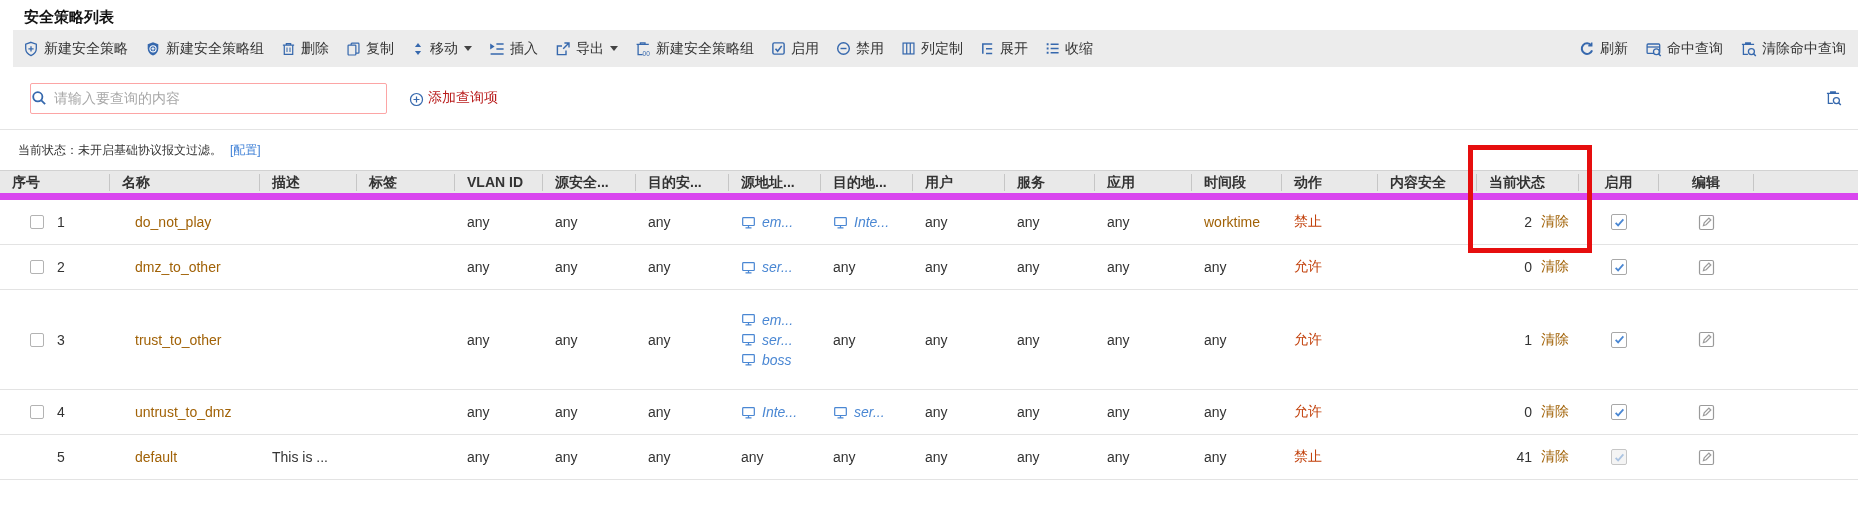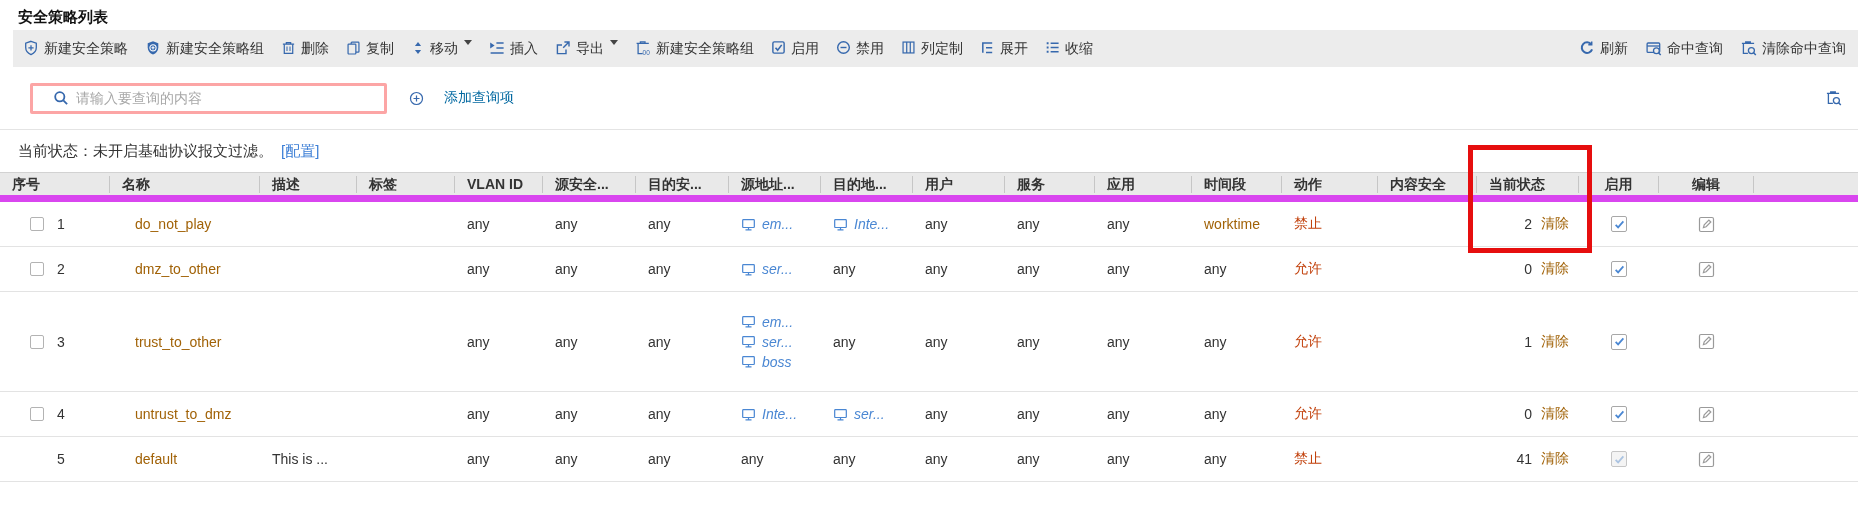--- a/index.html
+++ b/index.html
@@ -1,35 +1,35 @@
 <!DOCTYPE html>
 <html><head>
 <meta charset="utf-8">
 <style>
 *{margin:0;padding:0;box-sizing:border-box;}
 html,body{width:1858px;height:525px;overflow:hidden;}
 body{font-family:"Liberation Sans","DejaVu Sans",sans-serif;background:#fff;color:#333;position:relative;font-size:14px;}
-.page-title{font-size:15px;font-weight:bold;color:#111;padding:8px 0 7px 18px;height:30px;}
+.page-title{font-size:15px;font-weight:bold;color:#111;padding:8px 0 7px 24px;height:30px;}
 .toolbar{display:flex;justify-content:space-between;align-items:center;height:37px;background:#ececec;margin-left:13px;padding:0 12px 0 10px;}
 .tb-group{display:flex;align-items:center;gap:17px;}
-.tb-item{display:flex;gap:5px;cursor:pointer;color:#333;white-space:nowrap;font-size:14px;}
+.tb-item{display:flex;align-items:center;gap:5px;cursor:pointer;color:#333;white-space:nowrap;font-size:14px;}
 .tb-item .icon{color:#3668ad;display:flex;}
 .icon{display:inline-flex;}
 .icon svg{display:block;}
 .caret{width:0;height:0;border-left:4px solid transparent;border-right:4px solid transparent;border-top:5px solid #444;margin-left:1px;}
 .search-row{display:flex;align-items:center;height:63px;padding:0 16px 0 30px;border-bottom:1px solid #e4e4e4;}
-.search-box{display:flex;align-items:center;width:357px;height:31px;border:3px solid #fca5a5;border-radius:2px;padding:0 20px;gap:7px;background:#fff;}
+.search-box{display:flex;align-items:center;width:357px;height:31px;border:1px solid #fca5a5;border-radius:2px;padding:0 0;gap:7px;background:#fff;}
 .search-box .icon{color:#3668ad;}
 .search-box input{border:none;outline:none;flex:1;font-size:14px;color:#333;font-family:inherit;background:transparent;}
 .search-box input::placeholder{color:#a8a8a8;}
-.add-query{display:flex;align-items:center;gap:20px;margin-left:22px;cursor:pointer;color:#0369a1;}
+.add-query{display:flex;align-items:flex-end;gap:4px;margin-left:22px;cursor:pointer;color:#b91c1c;}
 .add-query .icon{color:#3668ad;}
 .spacer{flex:1;}
 .clear-query{color:#3668ad;cursor:pointer;display:flex;}
-.status-row{padding:12px 2px 11px 18px;font-size:15px;color:#333;}
+.status-row{padding:12px 2px 11px 18px;font-size:12px;color:#333;}
 .status-row a{color:#3d7fd6;text-decoration:none;margin-left:8px;cursor:pointer;}
 .grid-row{display:grid;grid-template-columns:110px 150px 97px 98px 88px 93px 93px 92px 92px 92px 90px 97px 90px 96px 99px 102px 80px 95px 1fr;align-items:center;}
 .thead{height:30px;background:#e9e9e9;border-top:1px solid #d2d2d2;border-bottom:7px solid #d946ef;font-weight:bold;color:#333;}
 .hcell{padding-left:12px;border-right:1px solid #c6c6c6;height:17px;line-height:17px;overflow:hidden;white-space:nowrap;font-size:14px;}
 .hcell.center{text-align:center;padding-left:0;}
 .hcell.nb{border-right:none;}
 .trow{min-height:45px;border-bottom:1px solid #e3e3e3;background:#fff;}
 .trow.tall{min-height:100px;}
 .cell{padding-left:12px;overflow:hidden;white-space:nowrap;font-size:14px;color:#333;}
 .cell.seq{display:flex;align-items:center;gap:13px;padding-left:30px;}

